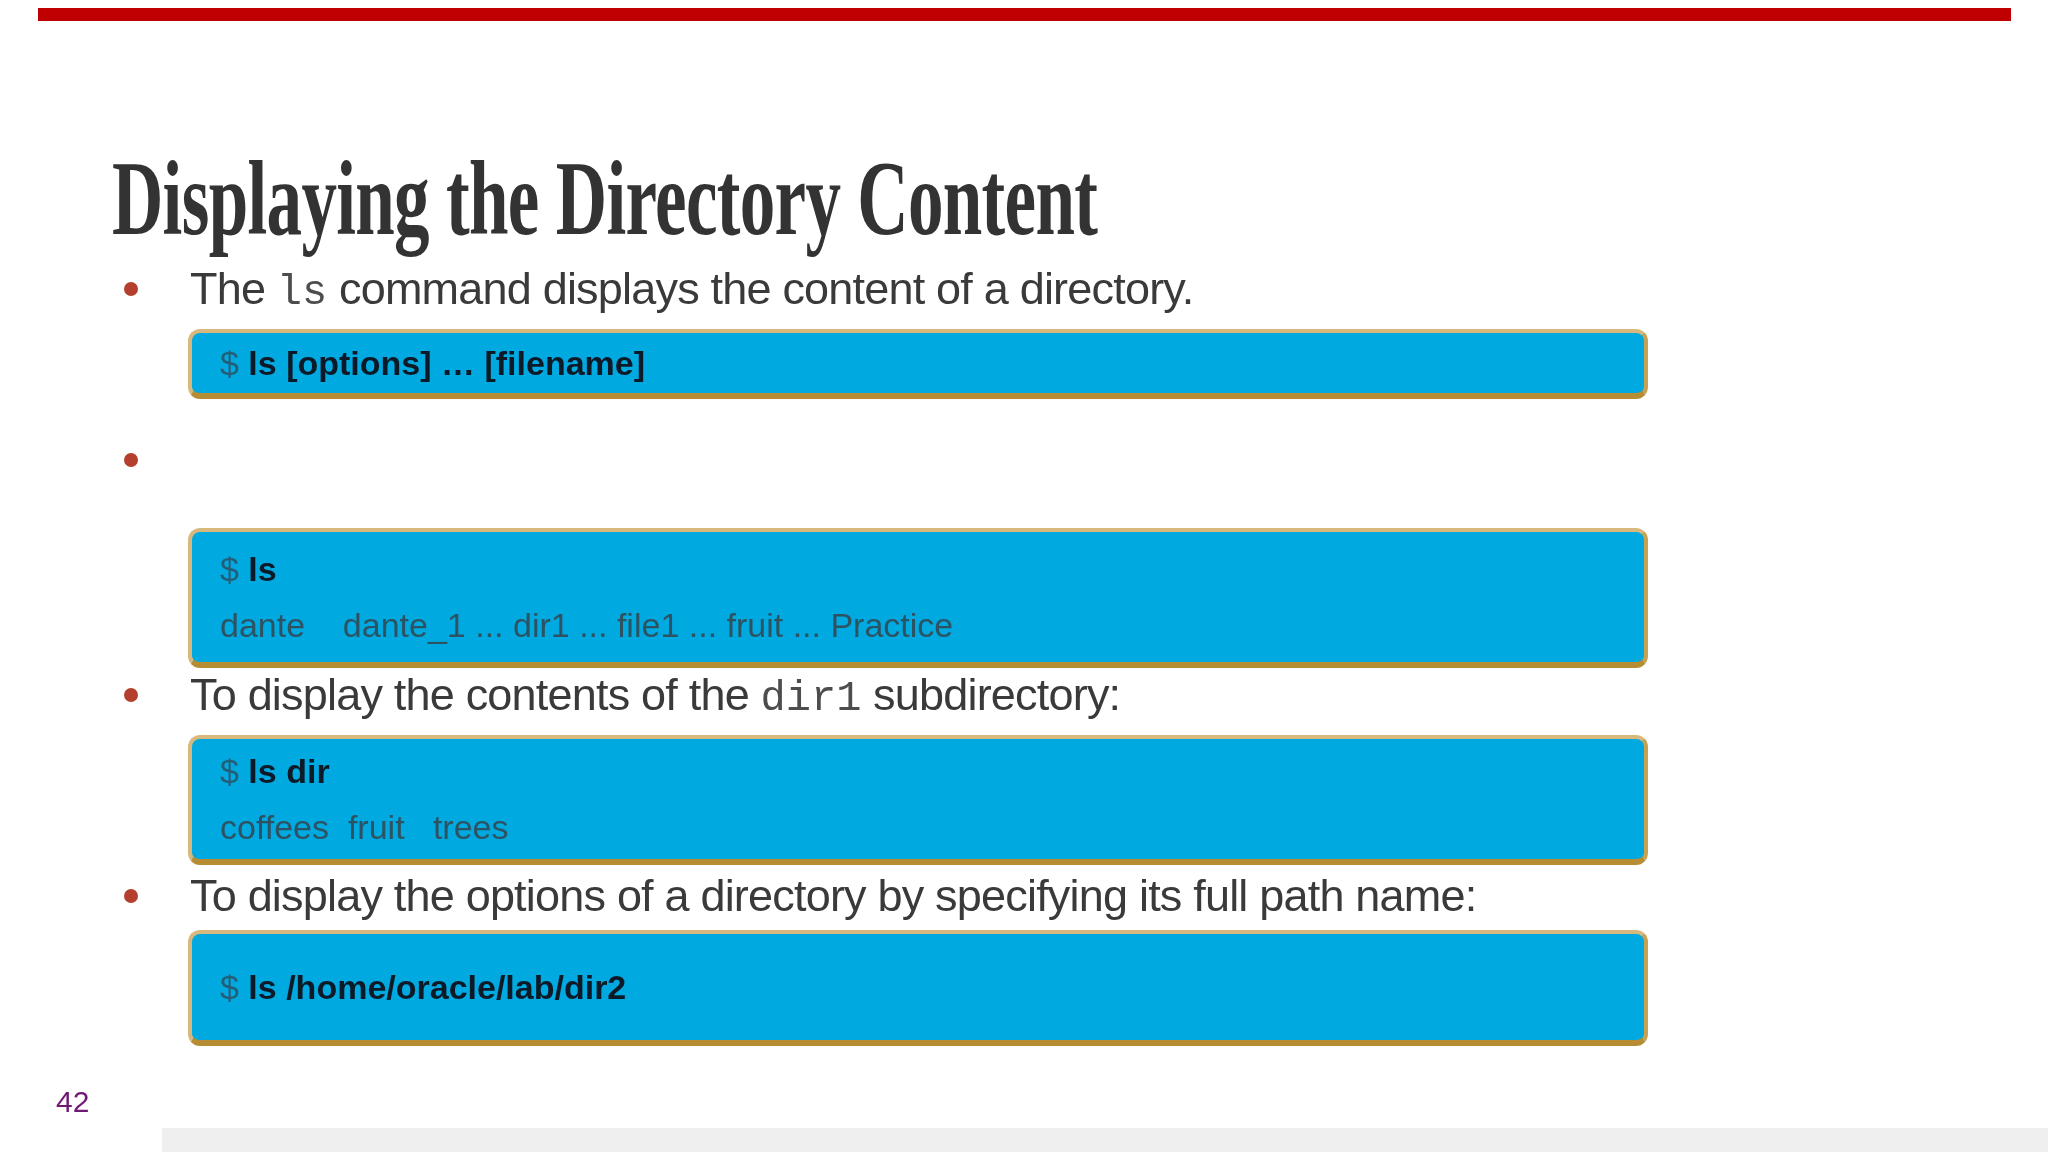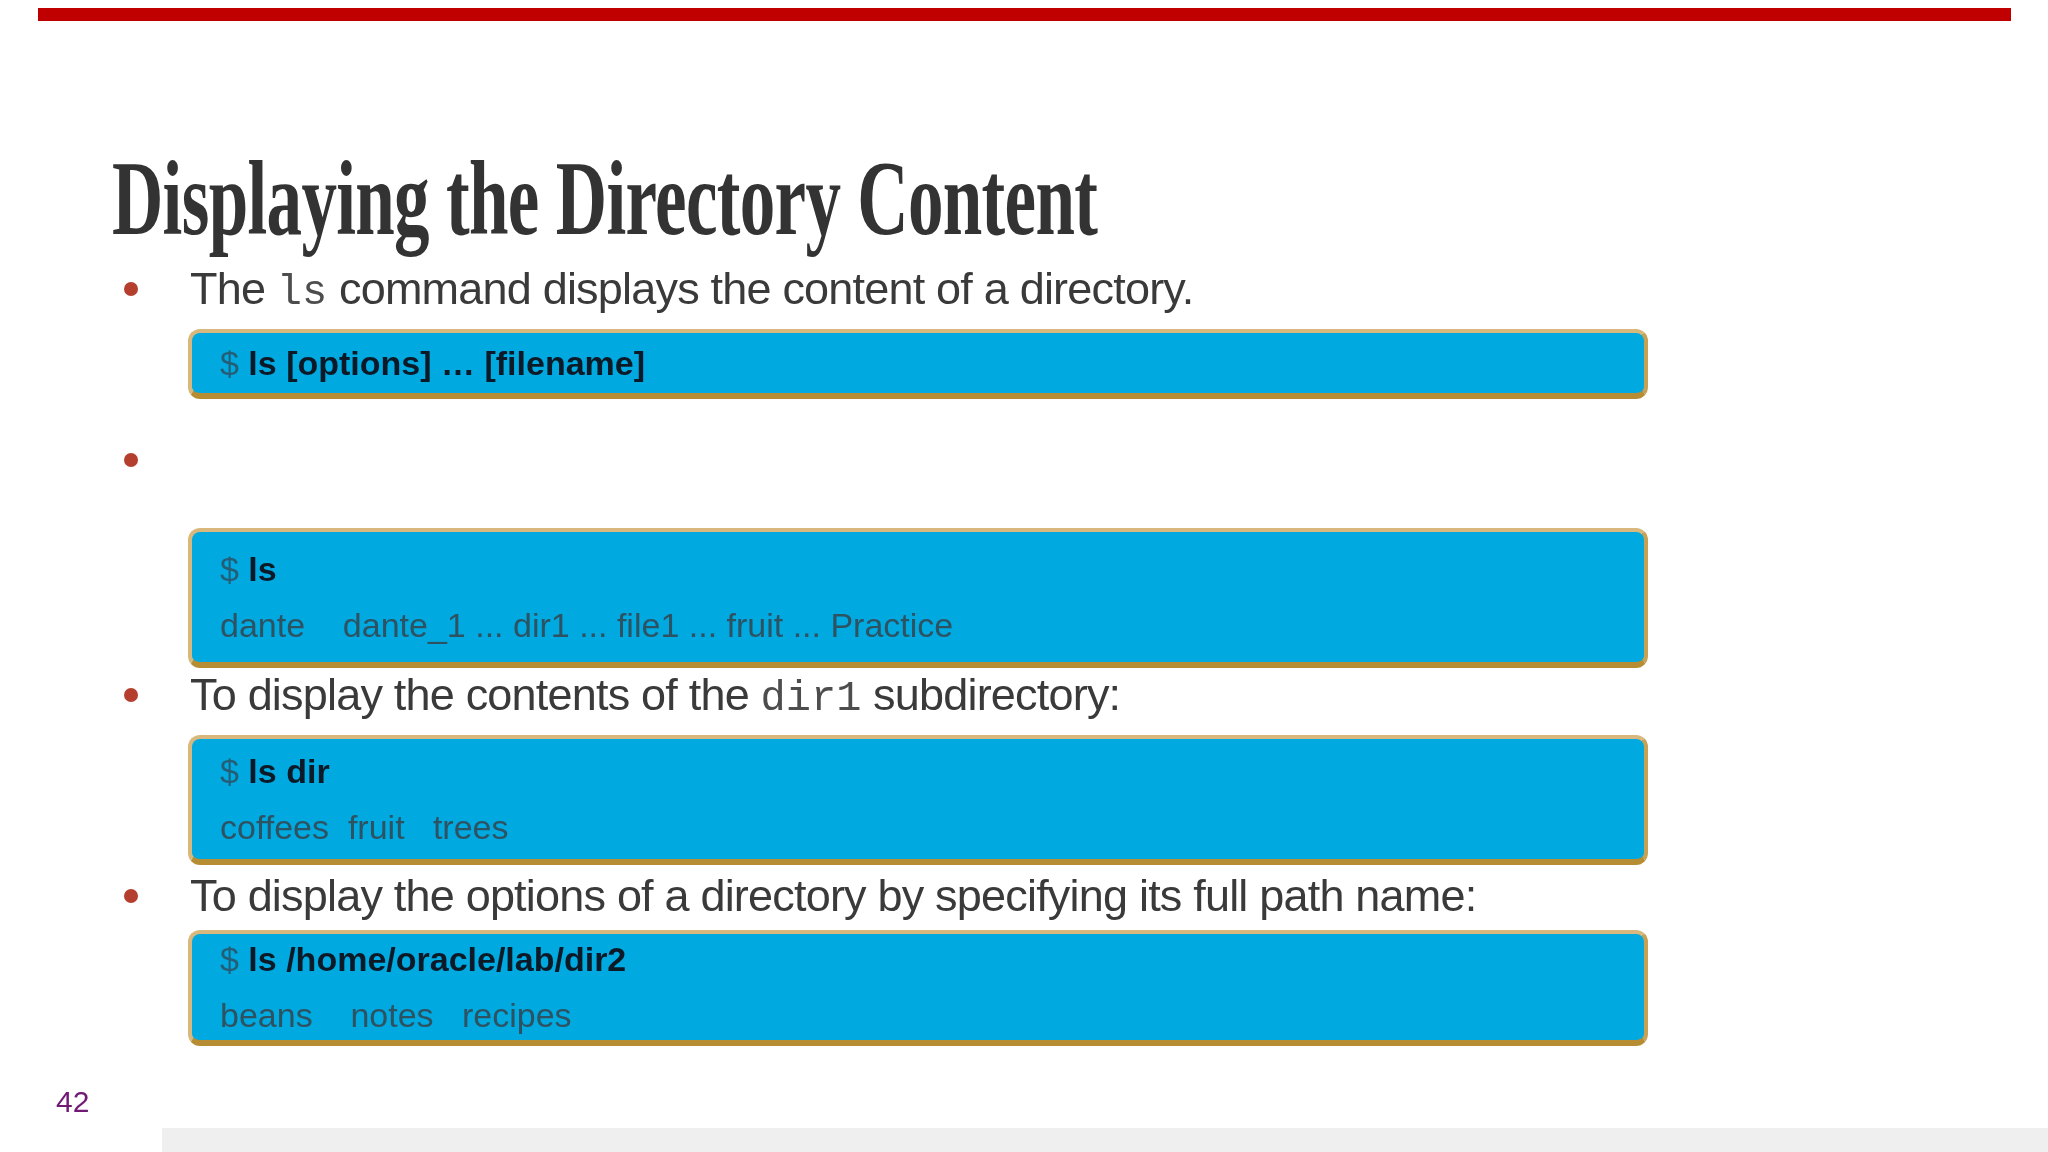--- a/index.html
+++ b/index.html
@@ -124,18 +124,18 @@
       <div class="code-box" style="top: 504px; height: 140px; margin-top: 24px;"><div class="code-line"><span class="code-prompt">$ </span><span class="code-command">ls</span></div><div class="code-output">dante    dante_1 ... dir1 ... file1 ... fruit ... Practice</div></div>
       <div class="bullet-row" style="top: 665px;">
         <span class="bullet-dot"></span>
         <div class="bullet-text"><span>To display the contents of the </span><span class="inline-code">dir1</span><span> subdirectory:</span></div>
       </div>
       <div class="code-box" style="top: 735px; height: 130px;"><div class="code-line"><span class="code-prompt">$ </span><span class="code-command">ls dir</span></div><div class="code-output">coffees  fruit   trees</div></div>
       <div class="bullet-row" style="top: 866px;">
         <span class="bullet-dot"></span>
         <div class="bullet-text"><span>To display the options of a directory by specifying its full path name:</span></div>
       </div>
-      <div class="code-box" style="top: 930px; height: 116px;"><div class="code-line"><span class="code-prompt">$ </span><span class="code-command">ls /home/oracle/lab/dir2</span></div><div class="code-output">beans    notes   recipes</div></div>
+      <div class="code-box" style="top: 930px; height: 116px;"><div class="code-line"><span class="code-prompt">$ </span><span class="code-command">ls /home/oracle/lab/dir2</span></div></div>
     </div>
 
   <div class="page-number">42</div>
   <div class="bottom-strip"></div>
 </div>
 
 </body></html>

